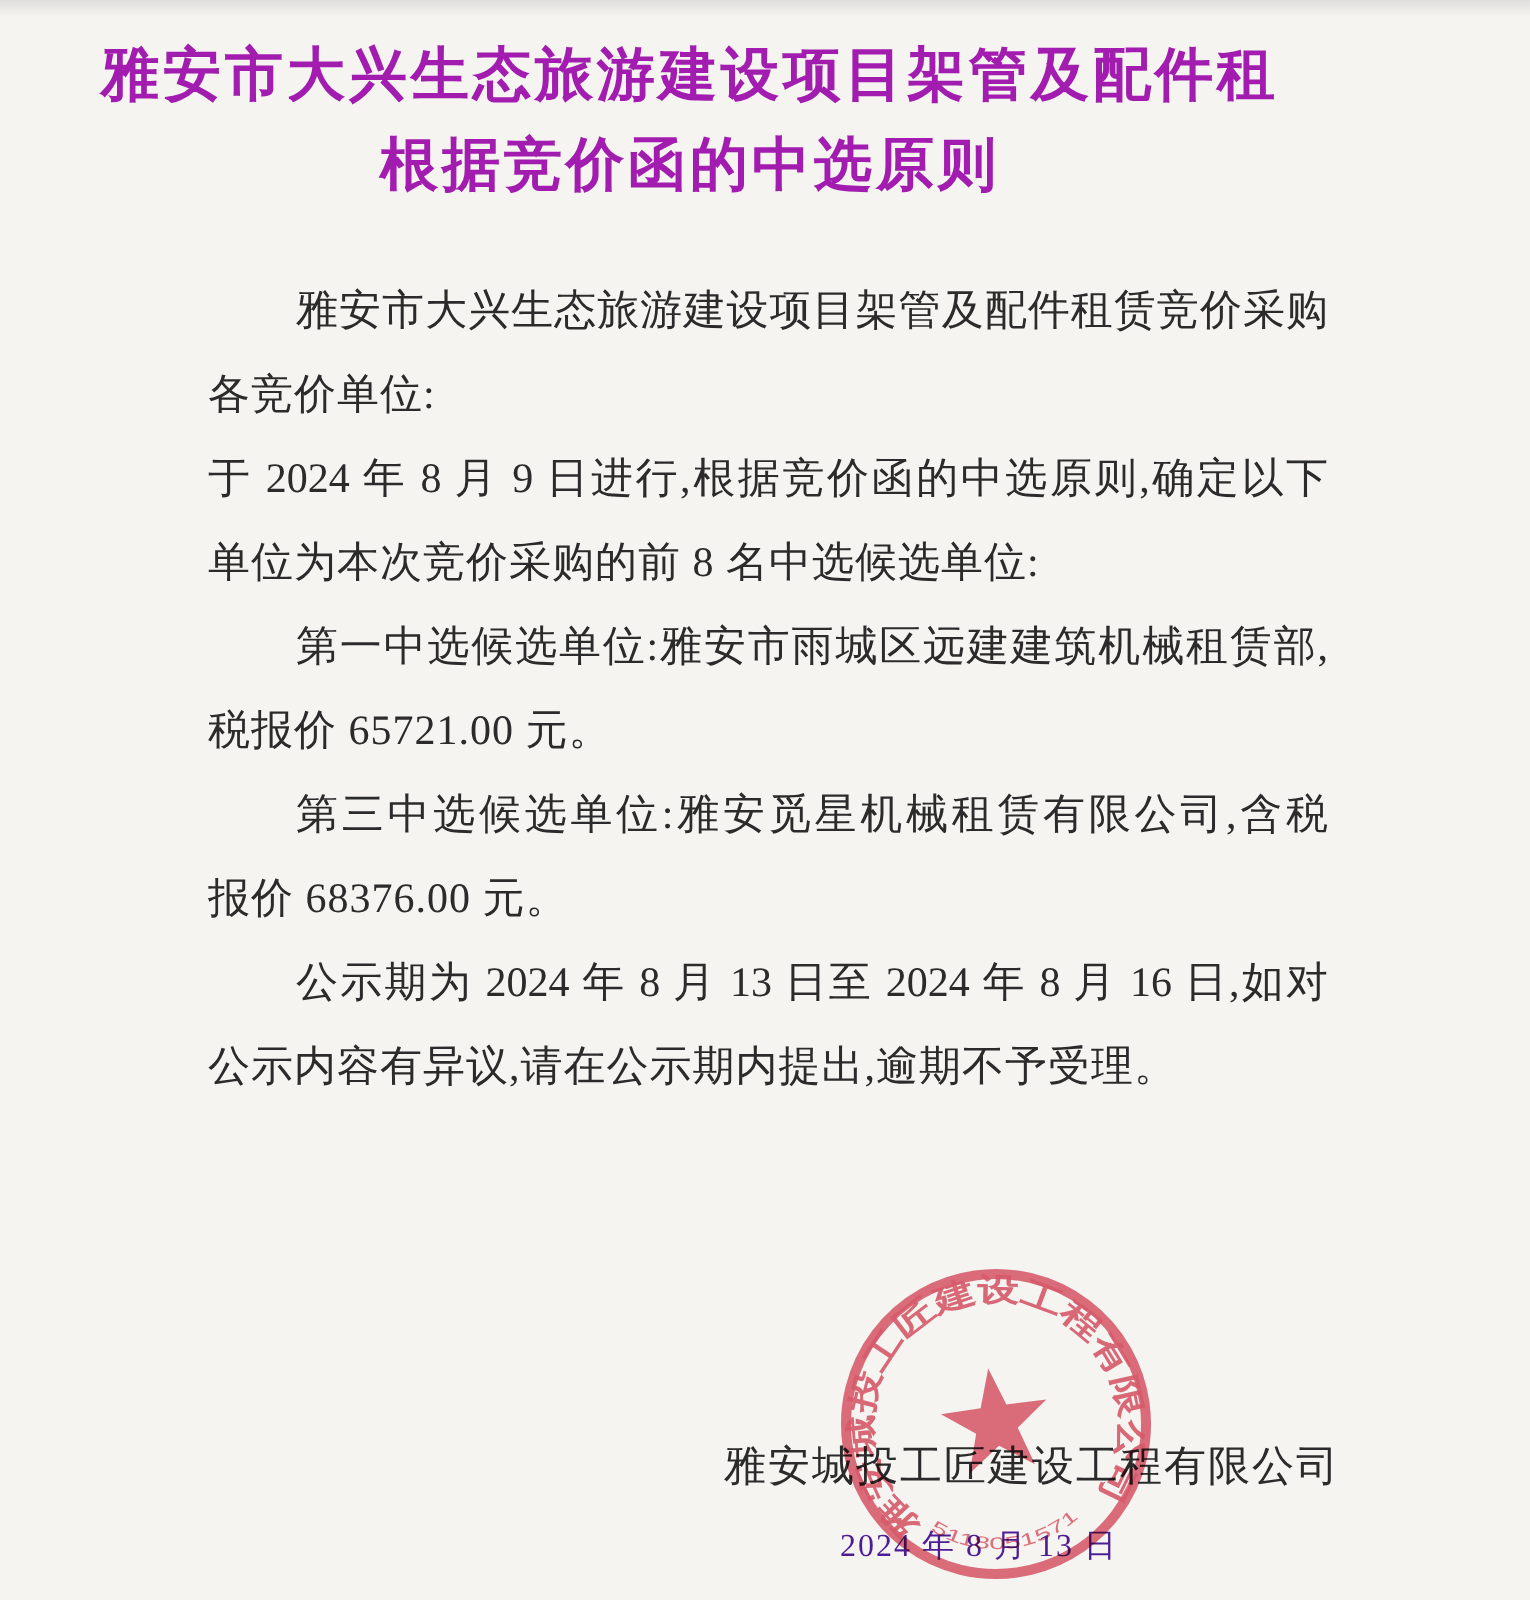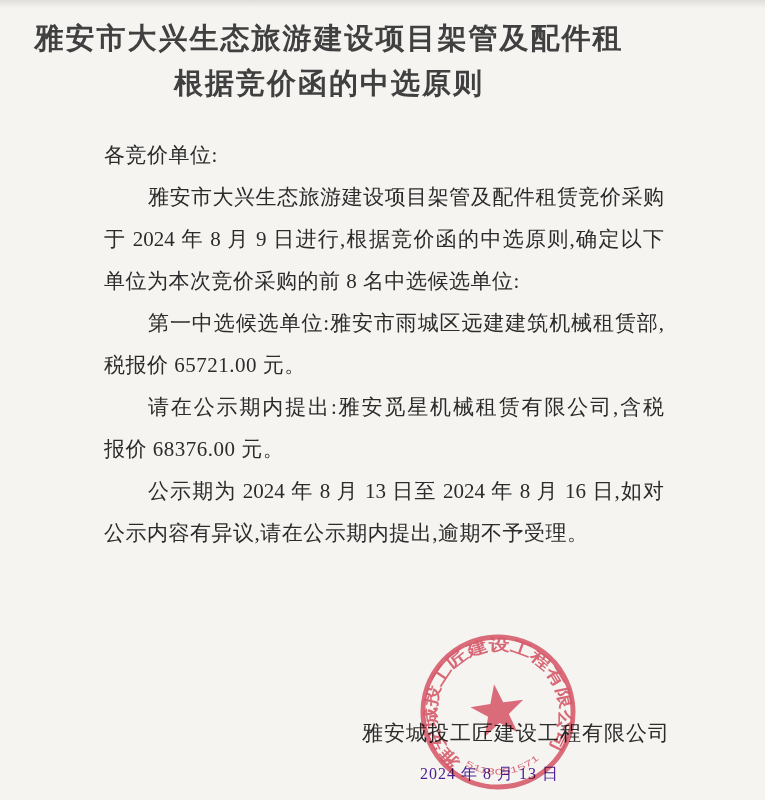--- a/index.html
+++ b/index.html
@@ -17,21 +17,22 @@
   }
   .doc-title {
     position: absolute;
     top: 16px; left: 0; width: 658px;
     text-align: center;
     font-family: "Liberation Sans", "DejaVu Sans", sans-serif;
     font-weight: 700;
     font-size: 29px;
     line-height: 45px;
     letter-spacing: 2px;
-    color: #404040;
+    color: #a21caf;
+    padding-left: 16px;
   }
   .doc-body {
     position: absolute;
     top: 134px; left: 104px; width: 560px;
   }
   .line {
     height: 42px;
     line-height: 42px;
     font-size: 21px;
     letter-spacing: 0.5px;
@@ -78,27 +79,27 @@
 <body>
 
 <div class="scan-edge-top"></div>
 
 <div class="doc-title">
   <div>雅安市大兴生态旅游建设项目架管及配件租</div>
   <div>根据竞价函的中选原则</div>
 </div>
 
 <div class="doc-body">
+    <div class="line indent justify">雅安市大兴生态旅游建设项目架管及配件租赁竞价采购</div>
     <div class="line">各竞价单位:</div>
-    <div class="line indent justify">雅安市大兴生态旅游建设项目架管及配件租赁竞价采购</div>
     <div class="line justify">于 2024 年 8 月 9 日进行,根据竞价函的中选原则,确定以下</div>
     <div class="line">单位为本次竞价采购的前 8 名中选候选单位:</div>
     <div class="line indent justify">第一中选候选单位:雅安市雨城区远建建筑机械租赁部,</div>
     <div class="line">税报价 65721.00 元。</div>
-    <div class="line indent justify">请在公示期内提出:雅安觅星机械租赁有限公司,含税</div>
+    <div class="line indent justify">第三中选候选单位:雅安觅星机械租赁有限公司,含税</div>
     <div class="line">报价 68376.00 元。</div>
     <div class="line indent justify">公示期为 2024 年 8 月 13 日至 2024 年 8 月 16 日,如对</div>
     <div class="line">公示内容有异议,请在公示期内提出,逾期不予受理。</div>
   </div>
 
 <div class="signature-company">雅安城投工匠建设工程有限公司</div>
 <div class="signature-date">2024 年 8 月 13 日</div>
 
 <div class="seal">
   <svg width="164" height="164" viewBox="-82 -82 164 164" xmlns="http://www.w3.org/2000/svg">

